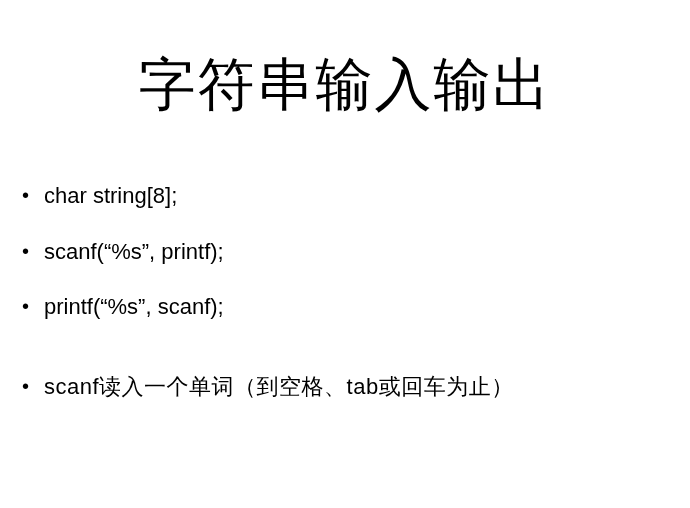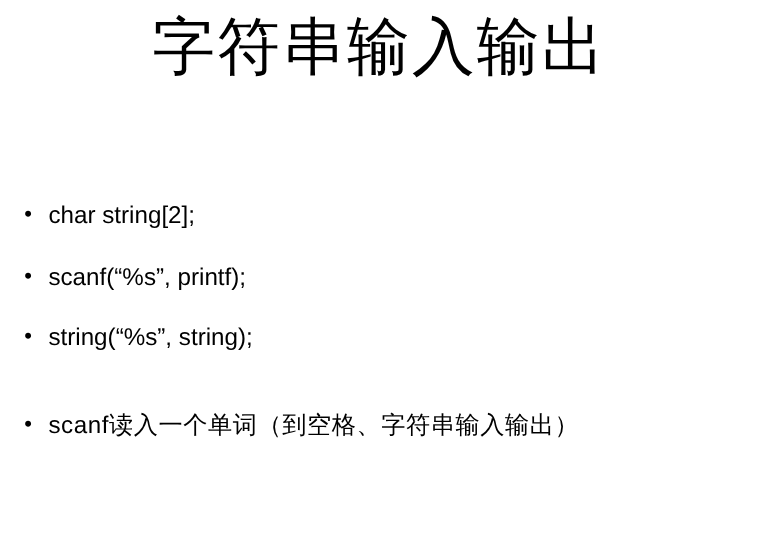--- a/index.html
+++ b/index.html
@@ -16,24 +16,24 @@
   }
   .slide {
     position: relative;
     width: 690px;
     height: 508px;
     box-sizing: border-box;
   }
   .slide-title {
     position: absolute;
     left: 0;
-    top: 16px;
+    top: 52px;
     width: 690px;
     text-align: center;
-    font-family: Liberation Mono, monospace;
+    font-family: Liberation Sans, sans-serif;
     font-size: 57px;
     line-height: 1.15;
     letter-spacing: 2px;
     font-weight: 400;
     color: #000000;
     white-space: nowrap;
   }
   .bullet-list {
     position: absolute;
     left: 0;
@@ -75,33 +75,33 @@
 <body>
 
 <div class="slide">
 
   <div class="slide-title">字符串输入输出</div>
 
   <ul class="bullet-list">
 
     <li class="bullet">
       <span class="bullet-dot">•</span>
-      <span class="bullet-text">char string[2];</span>
+      <span class="bullet-text">char string[8];</span>
     </li>
 
     <li class="bullet">
       <span class="bullet-dot">•</span>
       <span class="bullet-text">scanf(“%s”, printf);</span>
     </li>
 
     <li class="bullet">
       <span class="bullet-dot">•</span>
-      <span class="bullet-text">string(“%s”, string);</span>
+      <span class="bullet-text">printf(“%s”, scanf);</span>
     </li>
 
     <li class="bullet spacer-before">
       <span class="bullet-dot">•</span>
-      <span class="bullet-text cjk">scanf读入一个单词（到空格、字符串输入输出）</span>
+      <span class="bullet-text cjk">scanf读入一个单词（到空格、tab或回车为止）</span>
     </li>
 
   </ul>
 
 </div>
 
 </body></html>

